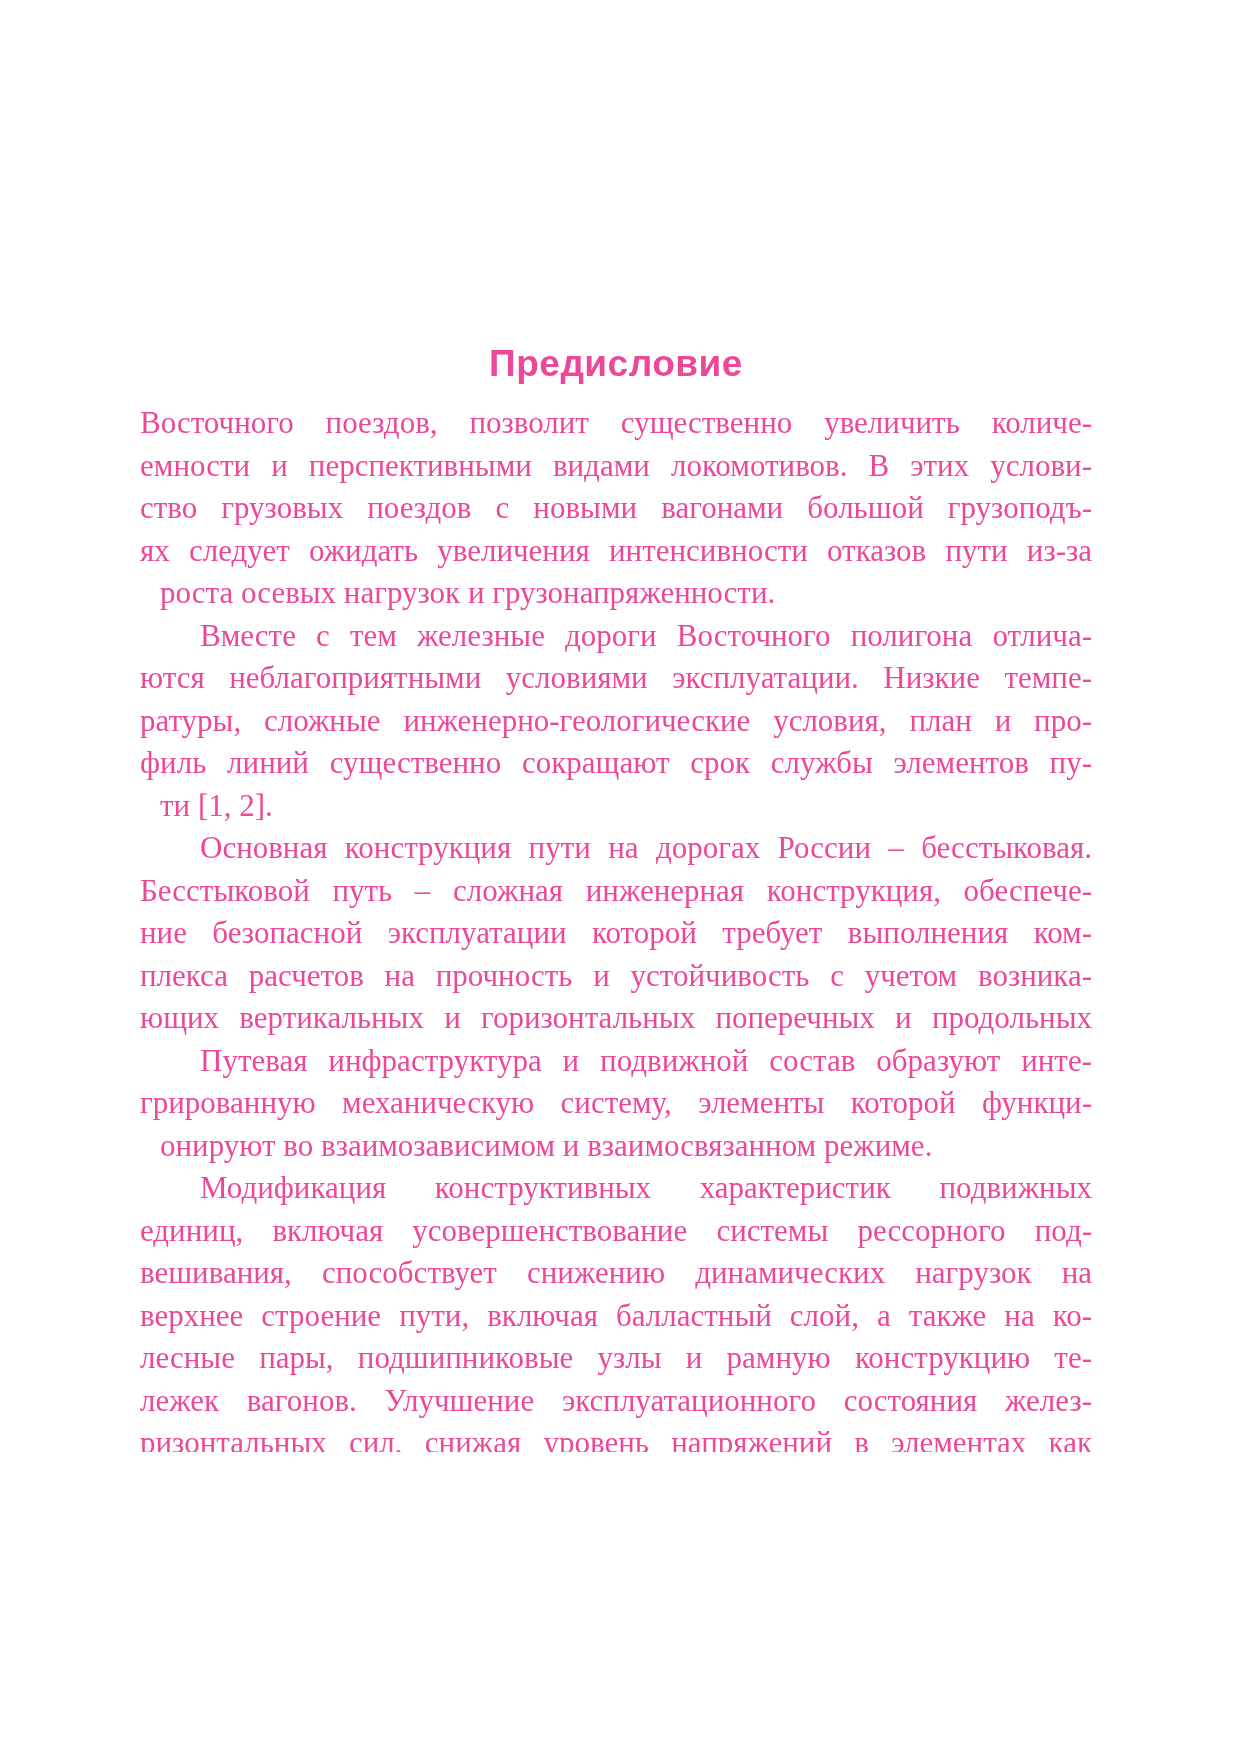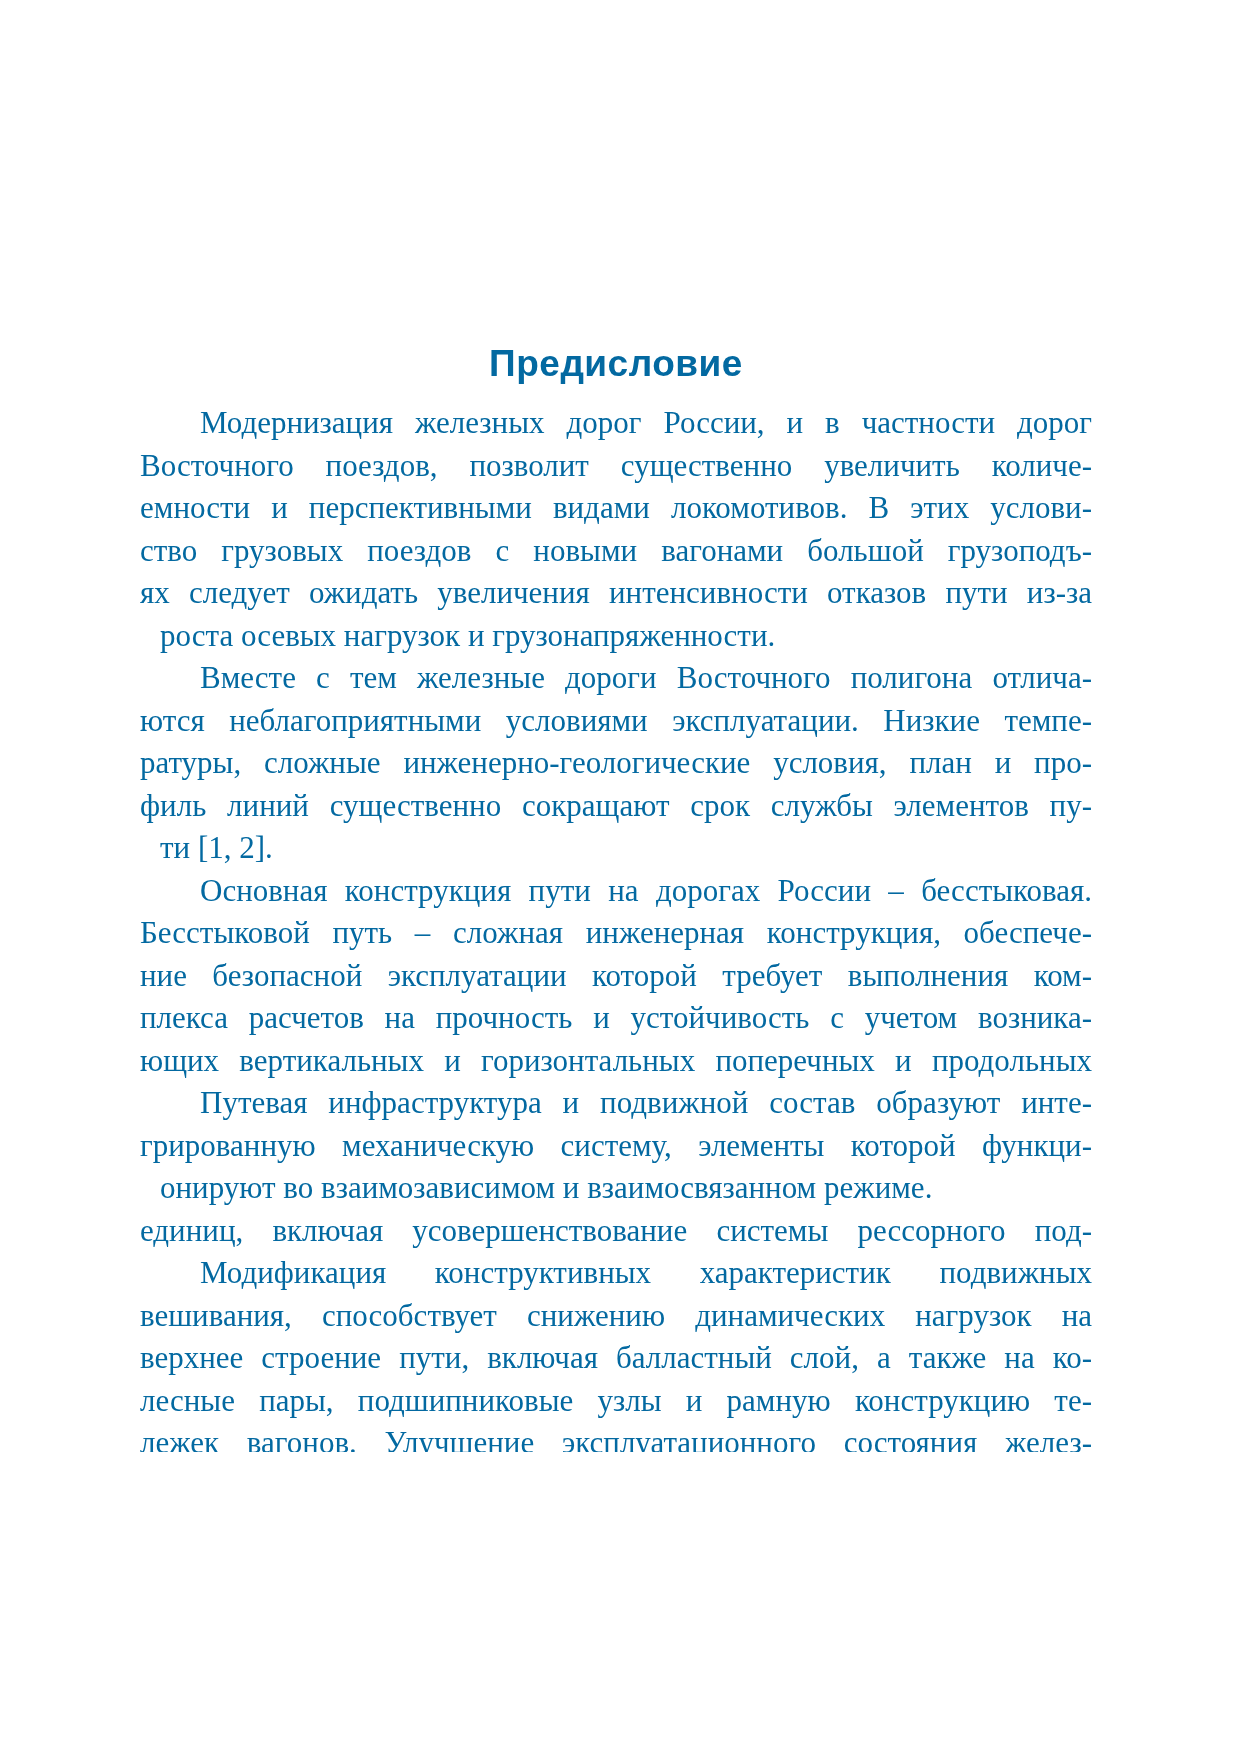--- a/index.html
+++ b/index.html
@@ -5,21 +5,21 @@
   html, body {
     margin: 0;
     padding: 0;
     background: #ffffff;
   }
   .page {
     position: relative;
     width: 1241px;
     height: 1452px;
     background: #ffffff;
-    color: #0369a1;
+    color: #ec4899;
     font-family: "Liberation Serif", "DejaVu Serif", serif;
     overflow: hidden;
   }
   .text-block {
     position: absolute;
     left: 140px;
     top: 341px;
     width: 952px;
   }
   .doc-title {
@@ -62,21 +62,20 @@
 </style>
 </head>
 <body>
 
 <div class="page">
   <div class="text-block">
 
     <h1 class="doc-title">Предисловие</h1>
 
     <div class="para">
-      <div class="line first">Модернизация железных дорог России, и в частности дорог</div>
       <div class="line">Восточного поездов, позволит существенно увеличить количе-</div>
       <div class="line">емности и перспективными видами локомотивов. В этих услови-</div>
       <div class="line">ство грузовых поездов с новыми вагонами большой грузоподъ-</div>
       <div class="line">ях следует ожидать увеличения интенсивности отказов пути из-за</div>
       <div class="line last">роста осевых нагрузок и грузонапряженности.</div>
     </div>
 
     <div class="para">
       <div class="line first">Вместе с тем железные дороги Восточного полигона отлича-</div>
       <div class="line">ются неблагоприятными условиями эксплуатации. Низкие темпе-</div>
@@ -93,22 +92,22 @@
       <div class="line">ющих вертикальных и горизонтальных поперечных и продольных</div>
     </div>
 
     <div class="para">
       <div class="line first">Путевая инфраструктура и подвижной состав образуют инте-</div>
       <div class="line">грированную механическую систему, элементы которой функци-</div>
       <div class="line last">онируют во взаимозависимом и взаимосвязанном режиме.</div>
     </div>
 
     <div class="para">
+      <div class="line first">Модификация конструктивных характеристик подвижных</div>
       <div class="line">единиц, включая усовершенствование системы рессорного под-</div>
-      <div class="line first">Модификация конструктивных характеристик подвижных</div>
       <div class="line">вешивания, способствует снижению динамических нагрузок на</div>
       <div class="line">верхнее строение пути, включая балластный слой, а также на ко-</div>
       <div class="line">лесные пары, подшипниковые узлы и рамную конструкцию те-</div>
       <div class="line">лежек вагонов. Улучшение эксплуатационного состояния желез-</div>
       <div class="line">ризонтальных сил, снижая уровень напряжений в элементах как</div>
     </div>
 
   </div>
 
   <div class="page-number">3</div>

